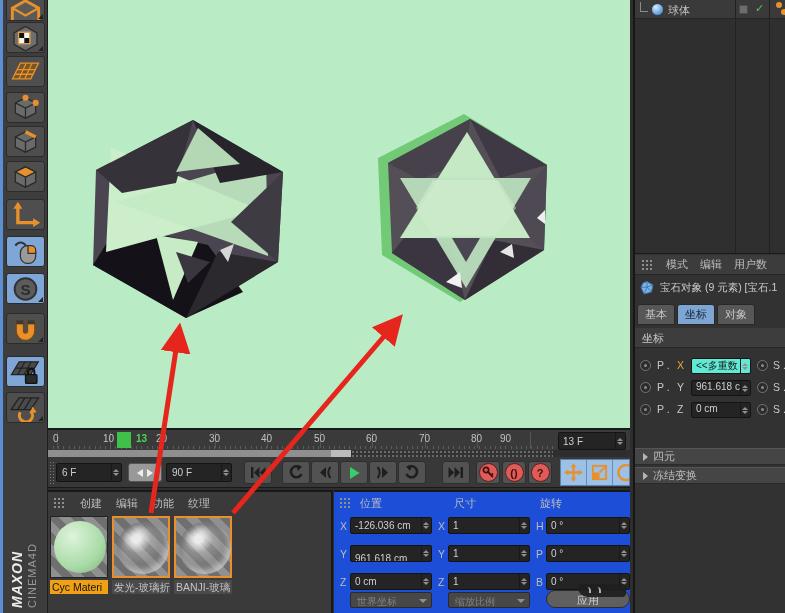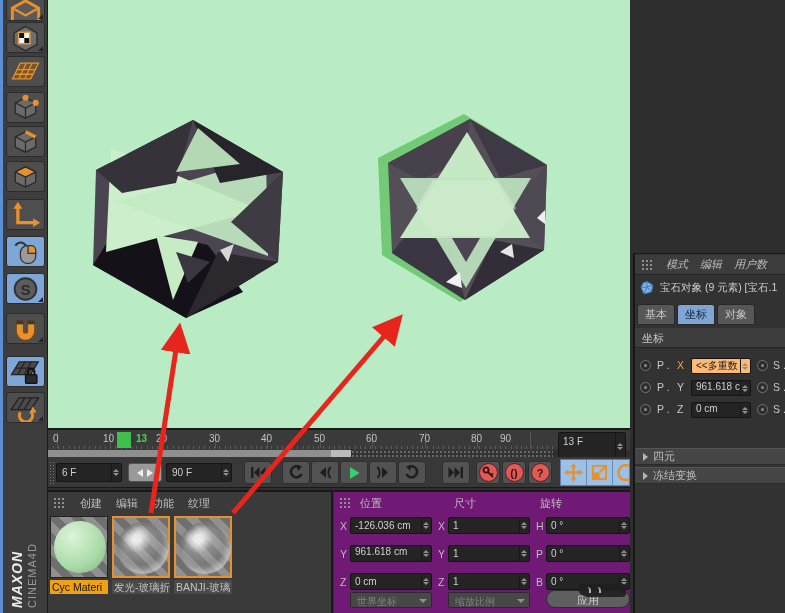--- a/index.html
+++ b/index.html
@@ -24,35 +24,35 @@
   #om .row{position:absolute;left:0;top:0;width:152px;height:19px;background:#3a3a3a;border-bottom:1px solid #252525;}
   .vline{position:absolute;top:0;bottom:0;width:1px;background:#222;}
   #hier{position:absolute;left:5px;top:0px;width:8px;height:10px;border-left:1px solid #8a8a8a;border-bottom:1px solid #8a8a8a;}
   #sphere-ico{position:absolute;left:17px;top:4px;width:11px;height:11px;border-radius:50%;background:radial-gradient(circle at 35% 30%,#d8ecff,#5f9fe0 65%,#3d78b8);}
   #om .lbl{position:absolute;left:33px;top:3px;font-size:11px;color:#c2c2c2;}
   #om .sq{position:absolute;left:104px;top:5px;width:9px;height:9px;background:#6d6d6d;border:1px solid #4a4a4a;}
   #om .chk{position:absolute;left:120px;top:2px;color:#57c45c;font-size:11px;}
   .odot{position:absolute;width:6px;height:6px;border-radius:50%;background:#e8912c;}
   #am{left:633px;top:253px;width:152px;height:360px;background:#323232;border-left:2px solid #161616;border-top:1px solid #1a1a1a;}
   .menurow{position:absolute;left:0;width:100%;height:20px;background:#3c3c3c;border-bottom:1px solid #252525;display:flex;align-items:center;gap:12px;padding-left:6px;}
-  .menurow span{font-size:11px;color:#bdbdbd;font-style:italic;}
+  .menurow span{font-size:11px;color:#bdbdbd;}
   .grip{width:13px;height:12px;background-image:radial-gradient(#8f8f8f 1px,transparent 1.3px);background-size:4px 4px;flex:none;}
   #am .objrow{position:absolute;left:0;top:22px;width:152px;height:24px;display:flex;align-items:center;gap:6px;padding-left:5px;}
   #am .objrow span{font-size:10.5px;color:#cecece;white-space:nowrap;}
   #am .tabs{position:absolute;left:2px;top:50px;height:21px;display:flex;gap:2px;}
   .tab{height:21px;padding:0 7px;background:#575757;border:1px solid #282828;border-radius:3px 3px 0 0;color:#c6c6c6;font-size:11px;line-height:19px;}
   .tab.active{background:#7fa5d3;color:#15283c;}
   #am .section{position:absolute;left:0;top:74px;width:152px;height:20px;background:#3d3d3d;border-bottom:1px solid #262626;font-size:11px;color:#c9c9c9;line-height:20px;padding-left:7px;}
   .prow{position:absolute;left:0;width:152px;height:18px;}
   .oring{position:absolute;width:11px;height:11px;border-radius:50%;border:1px solid #767676;background:#2c2c2c;}
   .oring::after{content:"";position:absolute;left:3px;top:3px;width:3px;height:3px;border-radius:50%;background:#8a8a8a;}
   .plabel{position:absolute;font-size:10.5px;color:#c9c9c9;top:2px;white-space:nowrap;}
   .axisX{color:#eba93c;}
   .fld{position:absolute;background:#242424;border:1px solid #141414;border-radius:2px;color:#cfcfcf;font-size:10px;padding:0 10px 0 4px;overflow:hidden;white-space:nowrap;}
-  .fld.multi{background:#fdba74;color:#1d1d1d;}
+  .fld.multi{background:#5eead4;color:#1d1d1d;}
   .spin{position:absolute;right:1px;top:0;bottom:0;width:9px;display:flex;flex-direction:column;align-items:center;justify-content:center;gap:1px;border-left:1px solid #181818;}
   .spin i{width:0;height:0;border-left:3px solid transparent;border-right:3px solid transparent;}
   .spin .up{border-bottom:3px solid #8f8f8f;}
   .spin .dn{border-top:3px solid #8f8f8f;}
   .fold{position:absolute;left:0;width:152px;height:17px;background:#454545;border-top:1px solid #555;border-bottom:1px solid #2a2a2a;display:flex;align-items:center;gap:5px;padding-left:8px;}
   .fold em{width:0;height:0;border-top:4px solid transparent;border-bottom:4px solid transparent;border-left:5px solid #b5b5b5;}
   .fold span{font-size:11px;color:#bdbdbd;font-style:normal;}
   
   #ruler{left:48px;top:428px;width:582px;height:22px;background:#3a3a3a;border-top:2px solid #191919;}
   .tick{position:absolute;top:3px;font-size:10px;color:#c2c2c2;}
@@ -80,21 +80,21 @@
   #mats{left:48px;top:490px;width:285px;height:123px;background:#3a3a3a;border-top:2px solid #191919;border-right:2px solid #191919;}
   #mats .mrow{position:absolute;left:0;top:2px;width:100%;height:18px;display:flex;align-items:center;gap:14px;padding-left:5px;}
   #mats .mrow span{font-size:11px;color:#bdbdbd;}
   .thumb{position:absolute;top:24px;width:58px;height:62px;background:repeating-linear-gradient(45deg,#909090 0 8px,#6f6f6f 8px 16px);border:1px solid #222;}
   .thumb.sel{border:2px solid #e8912c;}
   .ball{position:absolute;left:3px;top:4px;width:52px;height:52px;border-radius:50%;}
   .green-ball{background:radial-gradient(circle at 35% 30%,#ddf4da,#aadba8 60%,#7fb27e);}
   .glass-ball{background:radial-gradient(circle at 38% 32%,rgba(255,255,255,.85) 0 8%,rgba(200,200,200,.35) 30%,rgba(120,120,120,.25) 60%,rgba(90,90,90,.5) 100%);box-shadow:inset -3px -4px 6px rgba(255,255,255,.5),inset 2px 3px 5px rgba(60,60,60,.4);}
   .mlabel{position:absolute;top:88px;width:58px;height:14px;font-size:10.5px;color:#c4c4c4;background:#4a4a4a;overflow:hidden;white-space:nowrap;padding:1px 2px 0;}
   .mlabel.sel{background:#f0a014;color:#141414;font-weight:normal;}
-  #cpanel{left:334px;top:490px;width:296px;height:123px;background:#701a75;border-top:2px solid #191919;}
+  #cpanel{left:334px;top:490px;width:296px;height:123px;background:#1d4ed8;border-top:2px solid #191919;}
   #cpanel .hdr{position:absolute;top:4px;font-size:11px;color:#bdbdbd;}
   .clab{position:absolute;font-size:10.5px;color:#bdbdbd;}
   .dd{position:absolute;height:16px;background:#474747;border:1px solid #2a2a2a;border-radius:2px;color:#828282;font-size:10px;padding:2px 12px 0 6px;}
   .dd::after{content:"";position:absolute;right:4px;top:6px;width:0;height:0;border-left:4px solid transparent;border-right:4px solid transparent;border-top:4px solid #909090;}
   #apply{position:absolute;left:212px;top:98px;width:84px;height:18px;background:#5f5f5f;border:1px solid #2d2d2d;border-radius:10px;color:#d2d2d2;font-size:11px;text-align:center;padding-top:2px;}
   #cursor-blob{position:absolute;left:244px;top:92px;width:48px;height:13px;background:#1f1f1f;border-radius:4px 4px 4px 10px;opacity:.92;}
   #cursor-blob i{position:absolute;top:3px;width:5px;height:6px;border-right:2px solid #b9b9b9;border-radius:0 4px 0 0;}
   
   #arrows{left:0;top:0;width:785px;height:613px;pointer-events:none;z-index:60;}
 </style>
@@ -234,20 +234,33 @@
         <polygon points="418,288 483,178 352,178" fill="#bde3bf" opacity="0.92"></polygon>
         <polygon points="385,180 450,180 468,208 448,236 386,236 368,208" fill="#d3efd1" opacity="0.55"></polygon>
         <polygon points="404,238 432,238 418,262" fill="#4a4550"></polygon>
         <polygon points="398,282 412,272 414,288" fill="#f1f1f1"></polygon>
         <polygon points="452,252 464,244 466,258" fill="#e6e6e6"></polygon>
         <polygon points="489,218 497,210 497,224" fill="#efefef"></polygon>
       </g>
     </svg>
   </div>
 
+  <div id="om" class="abs">
+    <div class="row">
+      <i id="hier" style="top:2px"></i>
+      <i id="sphere-ico"></i>
+      <span class="lbl">球体</span>
+      <i class="sq"></i>
+      <span class="chk">✓</span>
+      <i class="odot" style="left:141px;top:2px"></i>
+      <i class="odot" style="left:146px;top:9px"></i>
+    </div>
+    <i class="vline" style="left:100px"></i>
+    <i class="vline" style="left:134px"></i>
+  </div>
 
   <div id="am" class="abs">
     <div class="menurow" style="top:1px">
       <i class="grip"></i>
       <span>模式</span>
       <span>编辑</span>
       <span>用户数</span>
     </div>
     <div class="objrow">
       <svg width="14" height="14" viewBox="0 0 14 14">
@@ -327,21 +340,21 @@
       <span class="tick" style="left:318px">60</span>
     <i class="tickline" style="left:377px"></i>
       <span class="tick" style="left:371px">70</span>
     <i class="tickline" style="left:429px"></i>
       <span class="tick" style="left:423px">80</span>
     <i class="tickline" style="left:482px"></i>
       <span class="tick" style="left:452px">90</span>
     <i id="minor"></i>
     <i id="marker"></i>
     <span id="curframe">13</span>
-    <div class="fld" style="left:510px;top:2px;width:68px;height:28px;padding-top:3px"><span>13 F</span>
+    <div class="fld" style="left:510px;top:2px;width:68px;height:18px;padding-top:3px"><span>13 F</span>
       <span class="spin">
           <i class="up"></i>
           <i class="dn"></i>
         </span></div>
   </div>
   <div id="scrub" class="abs">
     <i class="lit"></i>
     <i class="hnd"></i>
     <i class="dots"></i>
   </div>
@@ -485,21 +498,21 @@
           <i class="up"></i>
           <i class="dn"></i>
         </span></div>
     <span class="clab" style="left:202px;top:28px">H</span>
     <div class="fld" style="left:212px;top:25px;width:84px;height:17px;padding-top:2px"><span>0 °</span><span class="spin">
           <i class="up"></i>
           <i class="dn"></i>
         </span></div>
 
     <span class="clab" style="left:6px;top:56px">Y</span>
-    <div class="fld" style="left:16px;top:53px;width:82px;height:17px;padding-top:0"><span>961.618 cm</span><span class="spin">
+    <div class="fld" style="left:16px;top:53px;width:82px;height:17px;padding-top:7px"><span>961.618 cm</span><span class="spin">
           <i class="up"></i>
           <i class="dn"></i>
         </span></div>
     <span class="clab" style="left:104px;top:56px">Y</span>
     <div class="fld" style="left:114px;top:53px;width:82px;height:17px;padding-top:2px"><span>1</span><span class="spin">
           <i class="up"></i>
           <i class="dn"></i>
         </span></div>
     <span class="clab" style="left:202px;top:56px">P</span>
     <div class="fld" style="left:212px;top:53px;width:84px;height:17px;padding-top:2px"><span>0 °</span><span class="spin">

